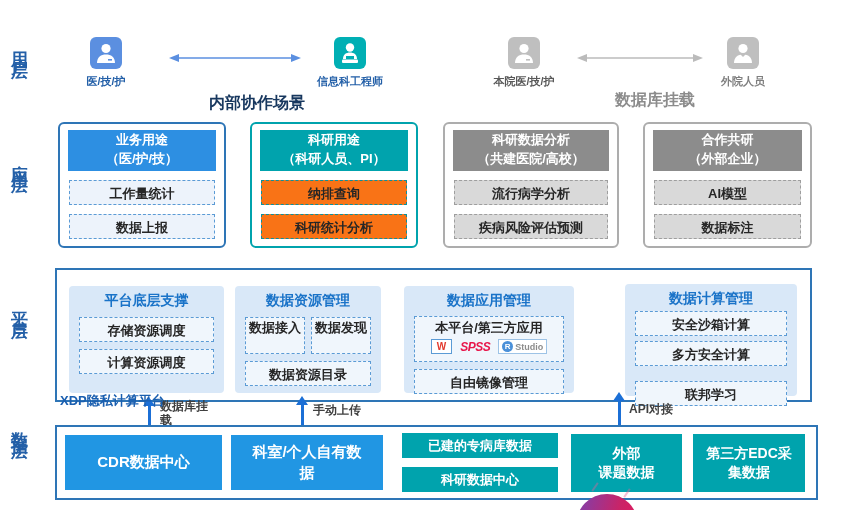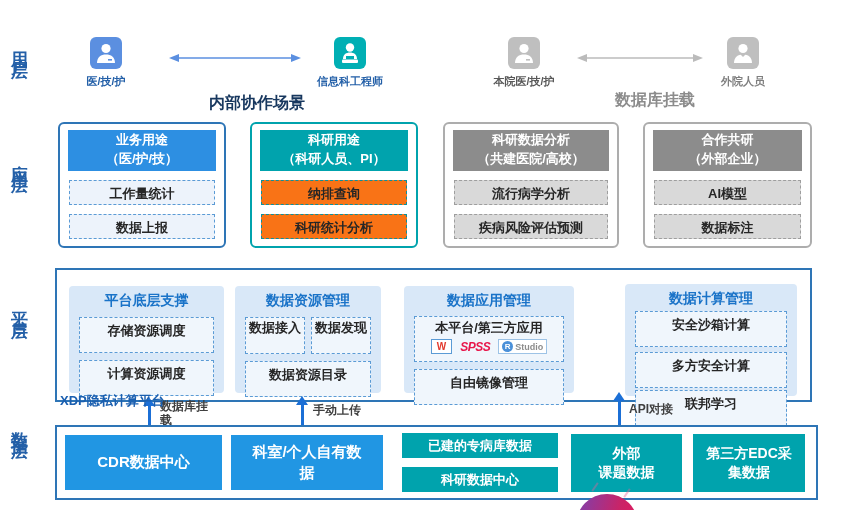--- a/index.html
+++ b/index.html
@@ -31,21 +31,21 @@
   .theme-teal{border-color:#00A3AD;}
   .theme-teal .app-hdr{background:#00A3AD;}
   .theme-teal .app-item{background:#f97316;border-color:#0E8F9B;}
   .theme-gray{border-color:#ADADAD;}
   .theme-gray .app-hdr{background:#8C8C8C;}
   .theme-gray .app-item{background:#D9D9D9;border-color:#9E9E9E;}
   
   #platform-outer{position:absolute;left:55px;top:268px;width:757px;height:134px;border:2px solid #2E75B6;background:#fff;box-sizing:border-box;}
   .panel{position:absolute;top:16px;height:107px;background:#D9E8F8;border-radius:4px;box-sizing:border-box;}
   .panel-title{color:#1A73C8;font-weight:bold;font-size:14px;text-align:center;margin:6px 0 2px;}
-  .p-item{background:#F0F6FC;border:1px dashed #5B9BD5;margin:7px 10px 0;height:36px;line-height:25px;font-size:13px;font-weight:bold;text-align:center;color:#262626;box-sizing:border-box;}
+  .p-item{background:#F0F6FC;border:1px dashed #5B9BD5;margin:7px 10px 0;height:25px;line-height:25px;font-size:13px;font-weight:bold;text-align:center;color:#262626;box-sizing:border-box;}
   .p-row{display:flex;gap:6px;margin:7px 10px 0;align-items:flex-end;}
   .p-item-half{flex:1;background:#F0F6FC;border:1px dashed #5B9BD5;height:37px;font-size:13px;font-weight:bold;text-align:center;color:#262626;line-height:1.3;padding-top:2px;box-sizing:border-box;}
   .p-item-tall{background:#F0F6FC;border:1px dashed #5B9BD5;margin:6px 10px 0;height:46px;font-size:13px;font-weight:bold;text-align:center;color:#262626;box-sizing:border-box;padding-top:2px;}
   .logo-row{display:flex;justify-content:center;align-items:center;gap:8px;margin-top:2px;}
   .logo-w{border:1px solid #5B9BD5;background:#fff;color:#E23A2E;font-weight:bold;font-size:10px;line-height:13px;padding:0 5px;}
   .logo-spss{color:#E8174B;font-weight:900;font-style:italic;font-size:12px;letter-spacing:-0.5px;}
   .logo-rstudio{border:1px solid #9DC3E6;background:#fff;display:flex;align-items:center;gap:2px;padding:1px 3px;}
   .r-ball{width:11px;height:11px;border-radius:50%;background:#4A90D9;color:#fff;font-size:8px;font-weight:bold;line-height:11px;text-align:center;}
   .studio-text{color:#8C8C8C;font-size:9px;}
   #xdp-caption{position:absolute;left:60px;top:392px;color:#1A5FB0;font-weight:bold;font-size:13px;z-index:5;}
@@ -197,21 +197,21 @@
           </span>
         </div>
       </div>
       <div class="p-item">自由镜像管理</div>
     </div>
 
     <div class="panel" style="left:568px;top:14px;width:172px;height:112px;">
       <div class="panel-title">数据计算管理</div>
       <div class="p-item" style="margin-top:3px;">安全沙箱计算</div>
       <div class="p-item" style="margin-top:5px;">多方安全计算</div>
-      <div class="p-item" style="margin-top:2px;">联邦学习</div>
+      <div class="p-item" style="margin-top:15px;">联邦学习</div>
     </div>
   </div>
 
   <div id="xdp-caption">XDP隐私计算平台</div>
 
   <div class="v-head" style="left:143px;top:397px;"></div>
   <div class="v-line" style="left:148px;top:406px;height:32px;"></div>
   <div class="conn-label" style="left:160px;top:399px;width:58px;">数据库挂载</div>
 
   <div class="v-head" style="left:296px;top:396px;"></div>

